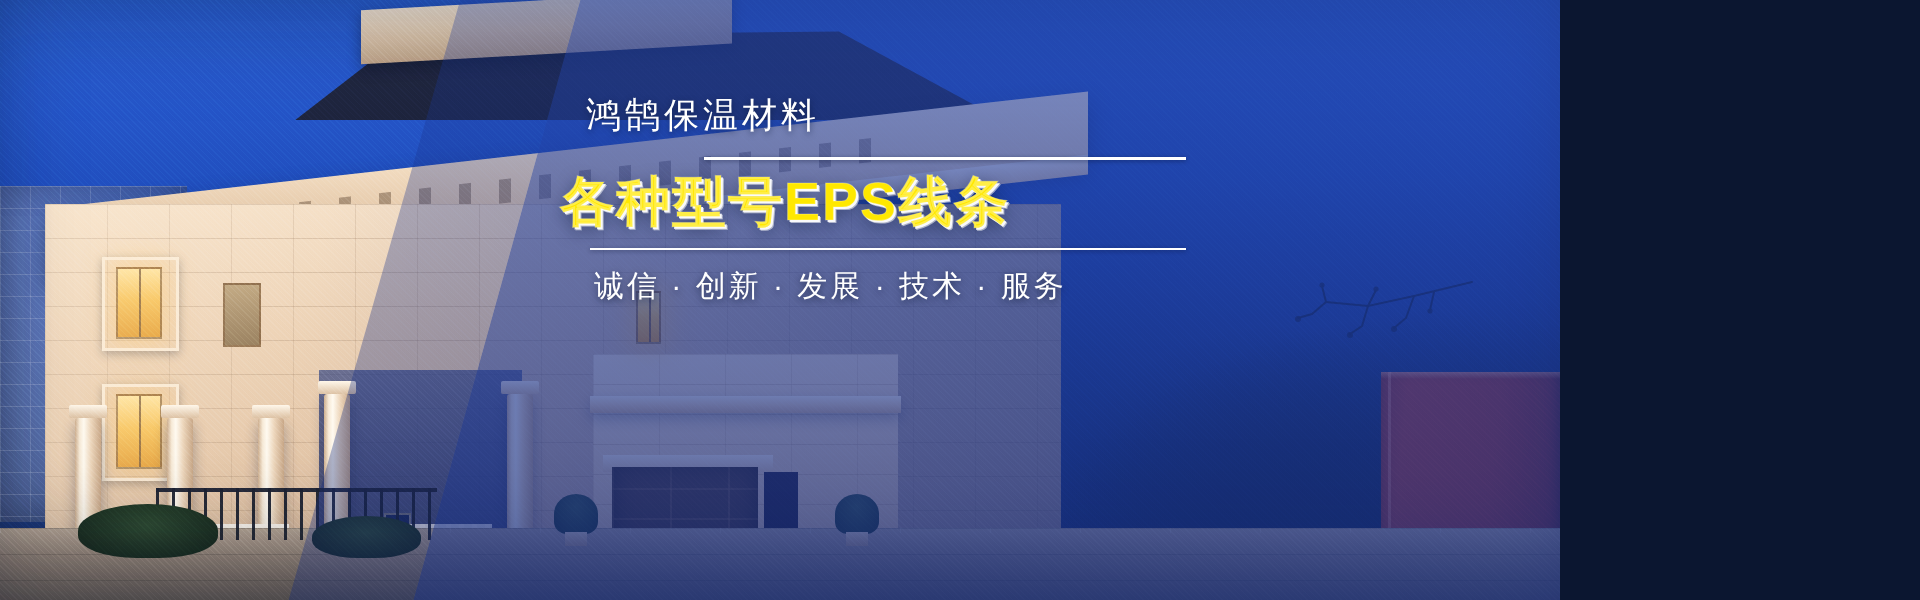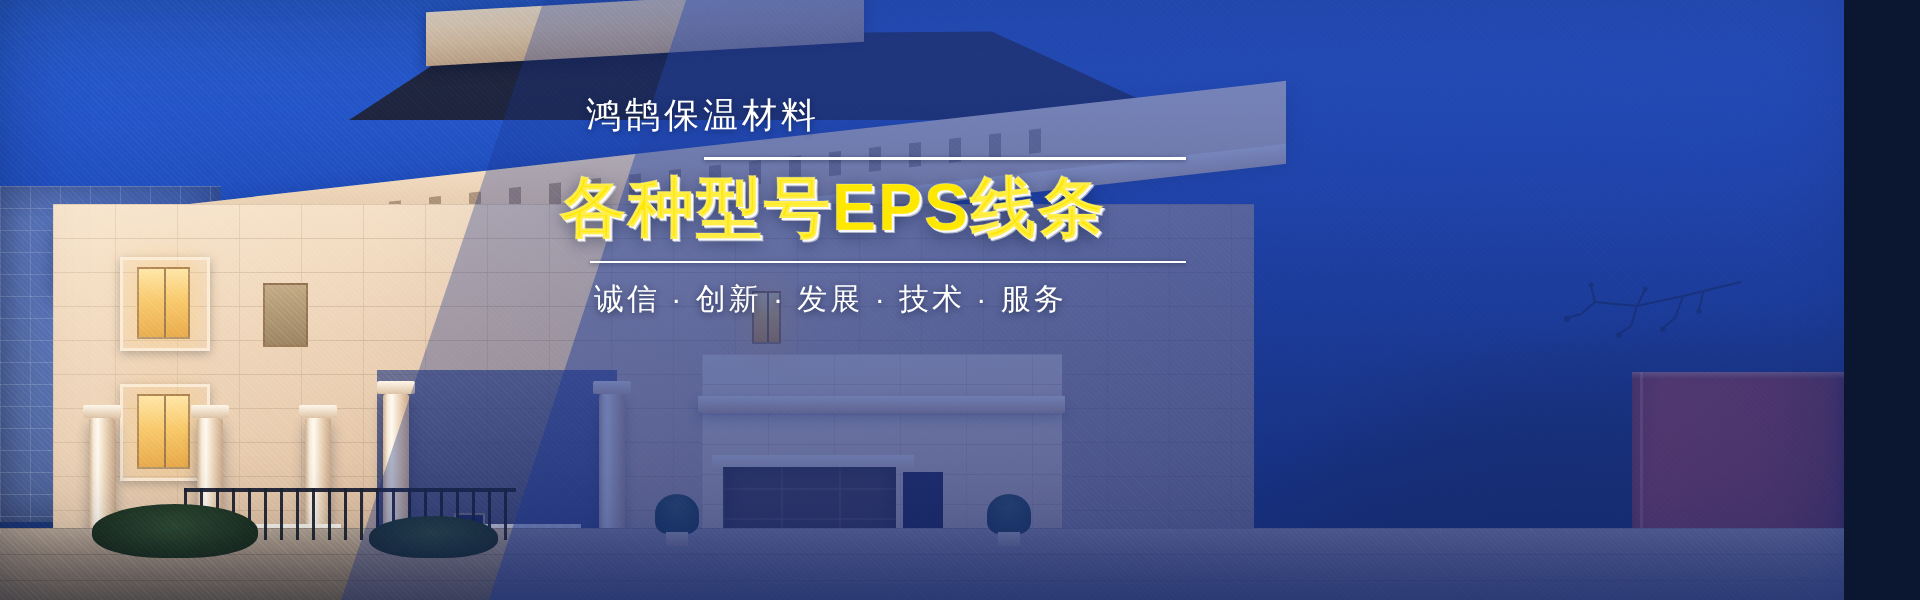--- a/index.html
+++ b/index.html
@@ -7,21 +7,21 @@
     margin: 0; padding: 0;
     background: #0b1630;
   }
   body {
     font-family: "Liberation Sans", sans-serif;
   }
 
   
   #banner {
     position: relative;
-    width: 1844px;
+    width: 1560px;
     height: 600px;
     overflow: hidden;
     background: #1b3fa0;
   }
 
   
   .sky {
     position: absolute; inset: 0;
     background:
       linear-gradient(178deg,
@@ -392,21 +392,21 @@
     box-shadow: 0 1px 4px rgba(8,18,44,.45);
   }
   .rule.lower {
     margin: 18px 0 16px 38px;
     width: 596px;
     height: 2px;
   }
 
   .headline {
     margin: 0 0 2px 8px;
-    font-size: 66px;
+    font-size: 54px;
     line-height: 1.08;
     font-weight: bold;
     letter-spacing: 2px;
     color: #ffe800;
     -webkit-text-stroke: 1px rgba(255,255,255,.28);
     text-shadow:
       2px 2px 0 rgba(255,255,255,.92),
       3px 3px 0 rgba(255,255,255,.55),
       0 5px 16px rgba(10,22,52,.55);
   }

